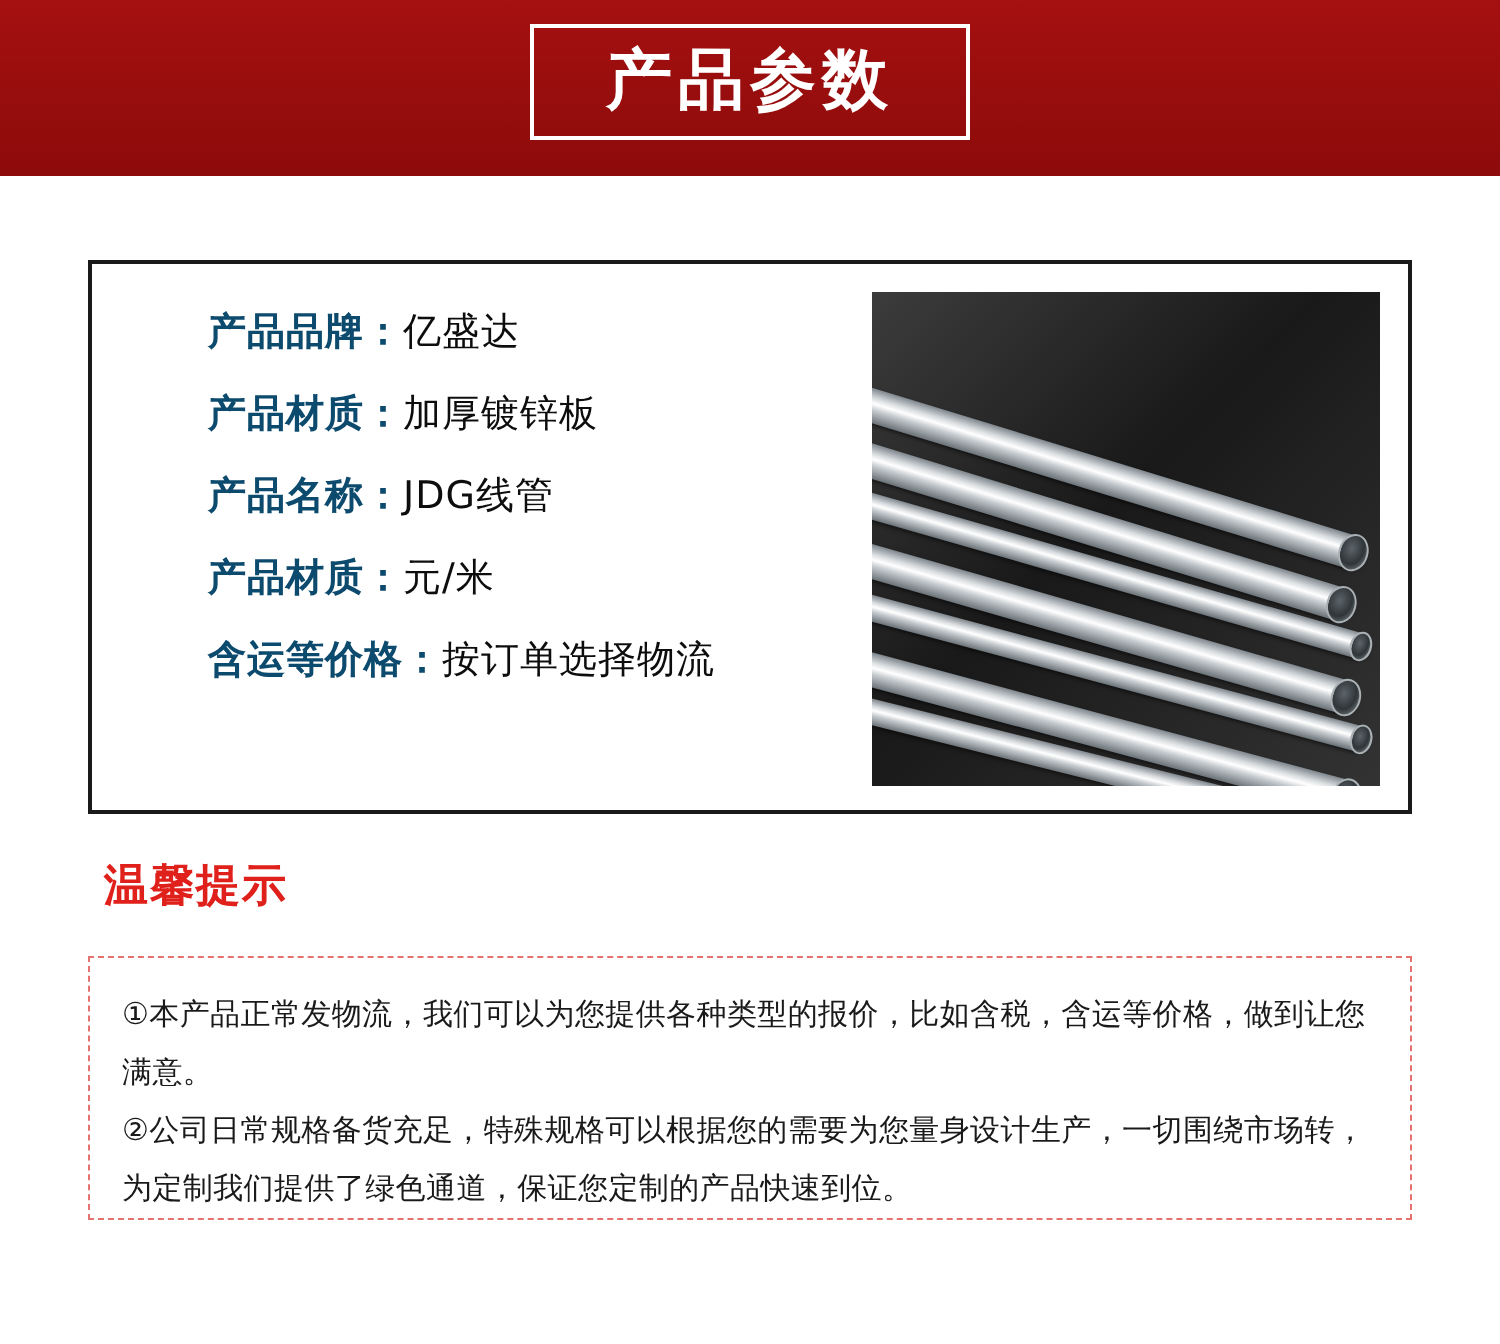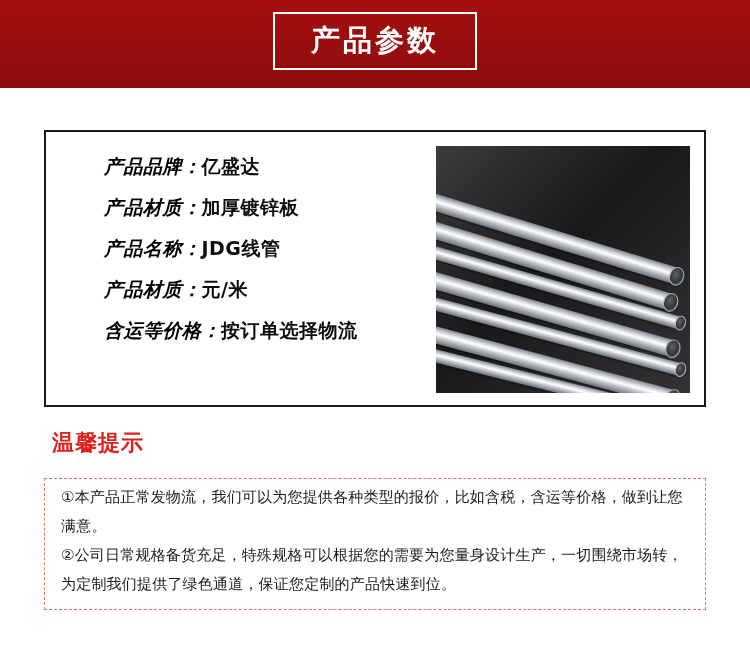--- a/index.html
+++ b/index.html
@@ -27,21 +27,21 @@
     position: absolute;
     left: 50%;
     top: 12px;
     transform: translateX(-50%);
     border: 2px solid #ffffff;
     padding: 8px 36px 10px 36px;
     box-sizing: border-box;
   }
   .banner-title {
     color: #ffffff;
-    font-size: 29px;
+    font-size: 33px;
     font-weight: bold;
     letter-spacing: 3px;
     line-height: 36px;
     white-space: nowrap;
   }
 
   
   .spec-card {
     position: absolute;
     left: 44px;
@@ -63,26 +63,25 @@
     display: flex;
     align-items: baseline;
     margin-bottom: 17px;
     font-size: 19px;
     color: #111111;
     line-height: 24px;
     white-space: nowrap;
   }
   .spec-label {
     font-weight: bold;
-    color: #000000;
+    color: #0c4a6e;
     letter-spacing: 0.5px;
-    font-style: italic;
   }
   .spec-value {
-    font-weight: bold;
+    font-weight: normal;
     color: #0d0d0d;
     letter-spacing: 0.5px;
   }
 
   
   .spec-photo {
     width: 254px;
     height: 247px;
     margin: 14px 14px 0 0;
     align-self: flex-start;
@@ -126,21 +125,21 @@
     letter-spacing: 1px;
   }
   .tips-box {
     position: absolute;
     left: 44px;
     top: 478px;
     width: 662px;
     height: 132px;
     border: 1px dashed #e5726e;
     box-sizing: border-box;
-    padding: 4px 16px 0 16px;
+    padding: 14px 16px 0 16px;
     background: #ffffff;
   }
   .tip-line {
     font-size: 15px;
     color: #1a1a1a;
     line-height: 29px;
     letter-spacing: 0.2px;
   }
 </style>
 </head>

